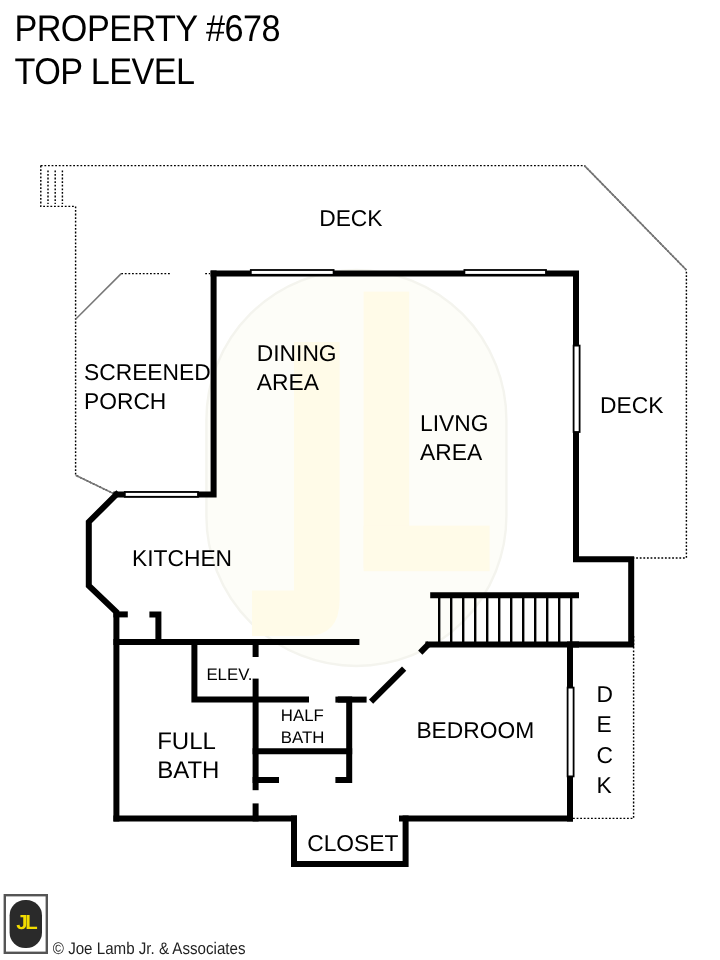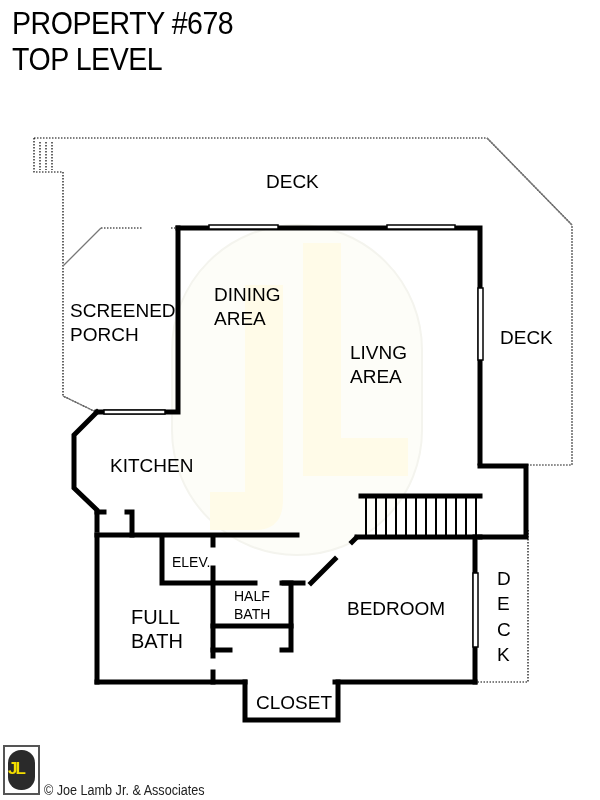--- a/index.html
+++ b/index.html
@@ -4,21 +4,21 @@
   <style>
     html, body { margin:0; padding:0; background:#ffffff; }
     body { width:600px; height:800px; position:relative; overflow:hidden; font-family:"Liberation Sans", sans-serif; }
     .title { position:absolute; left:12px; font-size:31px; color:#000; line-height:1; letter-spacing:-0.5px; transform:scaleX(0.92); transform-origin:left top; }
     #t1 { top:8px; }
     #t2 { top:44px; }
     svg#plan { position:absolute; left:0; top:0; }
     .lbl { font-family:"Liberation Sans", sans-serif; fill:#000; }
     .logo { position:absolute; left:3px; top:745px; width:37px; height:50px; border:2px solid #555; background:#fff; box-sizing:border-box; }
     .logo-inner { position:absolute; left:3px; top:3px; width:27px; height:40px; border-radius:13px; background:#2a2a2a; }
-    .logo-text { position:absolute; left:0; top:9px; width:27px; text-align:left; color:#f2dc00; font-weight:bold; font-size:17px; letter-spacing:-2px; font-family:"Liberation Sans", sans-serif; }
+    .logo-text { position:absolute; left:0; top:9px; width:27px; text-align:center; color:#f2dc00; font-weight:bold; font-size:17px; letter-spacing:-2px; font-family:"Liberation Sans", sans-serif; }
     .copyright { position:absolute; left:44px; top:782px; font-size:14px; color:#222; font-family:"Liberation Sans", sans-serif; transform:scaleX(0.9); transform-origin:left top; white-space:nowrap; }
   </style>
 </head>
 <body>
 
 <div class="title" id="t1">PROPERTY #678</div>
 <div class="title" id="t2">TOP LEVEL</div>
 
 <svg id="plan" width="600" height="800" viewBox="0 0 600 800">
 

